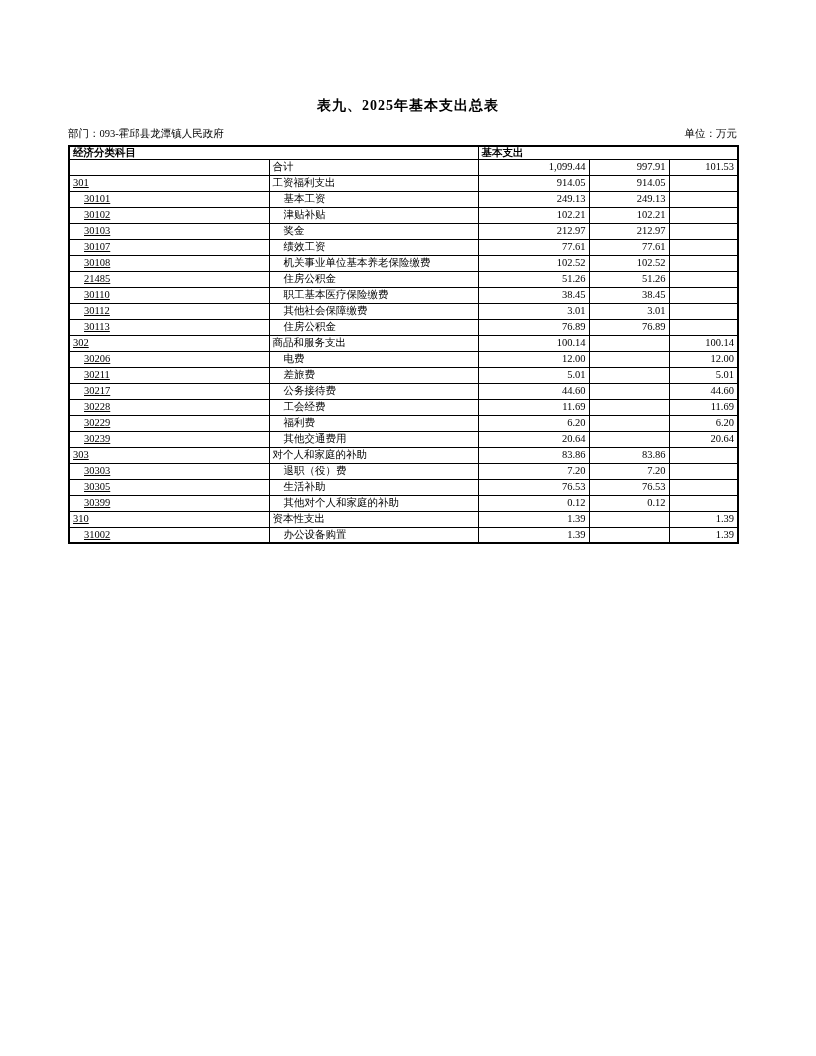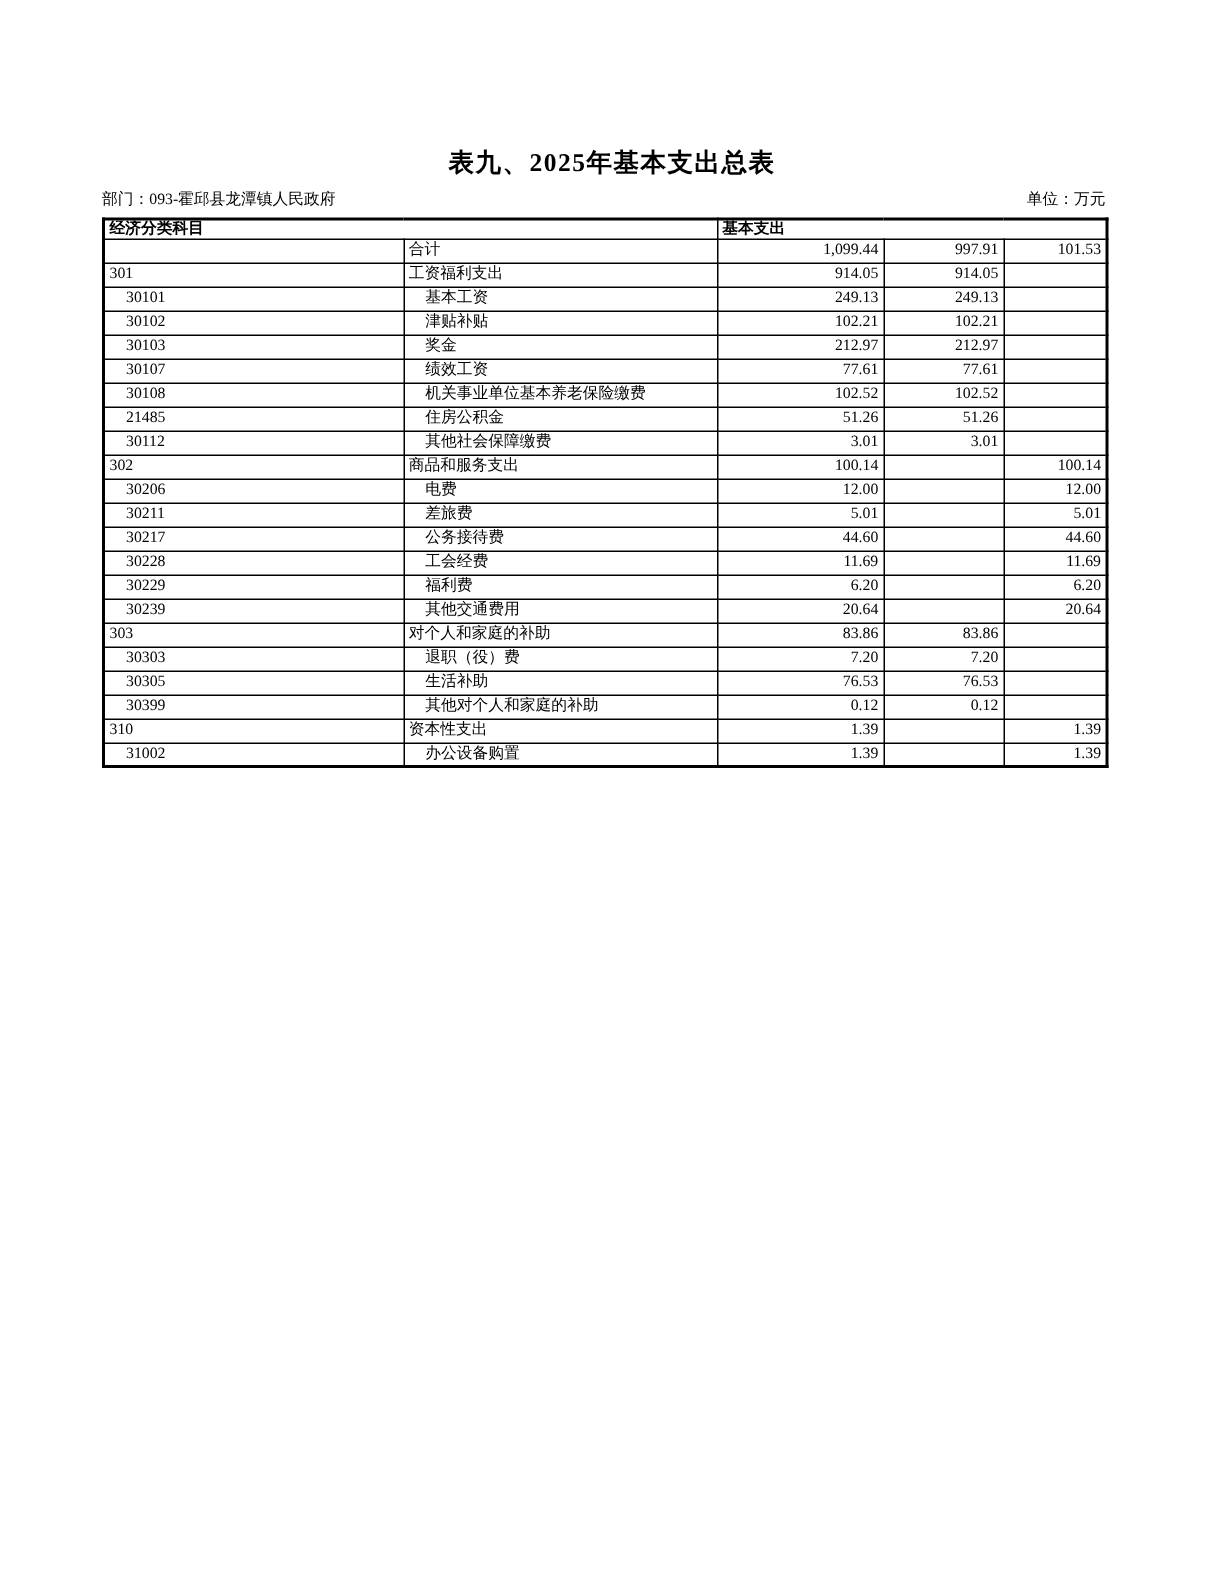--- a/index.html
+++ b/index.html
@@ -13,21 +13,21 @@
     font-family: "Liberation Serif", "DejaVu Serif", serif;
     color: #000000;
     overflow: hidden;
   }
   .doc-title {
     position: absolute;
     top: 97px;
     left: 0;
     width: 100%;
     text-align: center;
-    font-size: 17px;
+    font-size: 14px;
     font-weight: bold;
     letter-spacing: 1px;
   }
   .meta-row {
     position: absolute;
     top: 127px;
     left: 68px;
     width: 669px;
     display: flex;
     justify-content: space-between;
@@ -54,21 +54,21 @@
     vertical-align: middle;
   }
   tr.group-row { height: 13px; }
   tr.col-row   { height: 16px; }
   tbody tr     { height: 16px; }
   table.budget th {
     font-weight: bold;
     text-align: left;
     font-size: 10.5px;
   }
-  td.code { text-align: left; padding-left: 2px; }
+  td.code { text-align: left; padding-left: 2px; text-decoration: underline; }
   td.name { text-align: left; padding-left: 2px; }
   td.num  { text-align: right; padding-right: 3px; }
   td.code.indent { padding-left: 14px; }
   td.name.indent { padding-left: 14px; }
 </style>
 </head>
 <body>
 
 <div class="page">
 
@@ -144,27 +144,41 @@
     <td class="num"></td>
   </tr>
         <tr>
     <td class="code indent">21485</td>
     <td class="name indent">住房公积金</td>
     <td class="num">51.26</td>
     <td class="num">51.26</td>
     <td class="num"></td>
   </tr>
         <tr>
+    <td class="code indent">30110</td>
+    <td class="name indent">职工基本医疗保险缴费</td>
+    <td class="num">38.45</td>
+    <td class="num">38.45</td>
+    <td class="num"></td>
+  </tr>
+        <tr>
     <td class="code indent">30112</td>
     <td class="name indent">其他社会保障缴费</td>
     <td class="num">3.01</td>
     <td class="num">3.01</td>
     <td class="num"></td>
   </tr>
         <tr>
+    <td class="code indent">30113</td>
+    <td class="name indent">住房公积金</td>
+    <td class="num">76.89</td>
+    <td class="num">76.89</td>
+    <td class="num"></td>
+  </tr>
+        <tr>
     <td class="code">302</td>
     <td class="name">商品和服务支出</td>
     <td class="num">100.14</td>
     <td class="num"></td>
     <td class="num">100.14</td>
   </tr>
         <tr>
     <td class="code indent">30206</td>
     <td class="name indent">电费</td>
     <td class="num">12.00</td>

